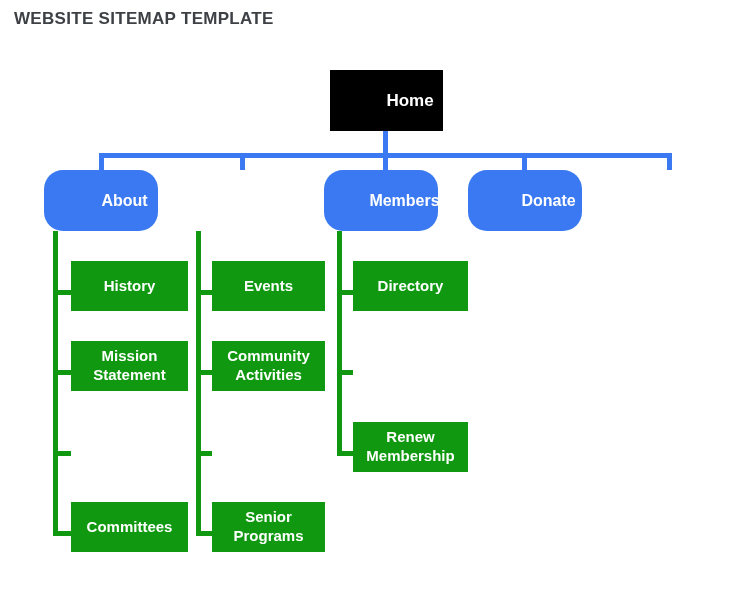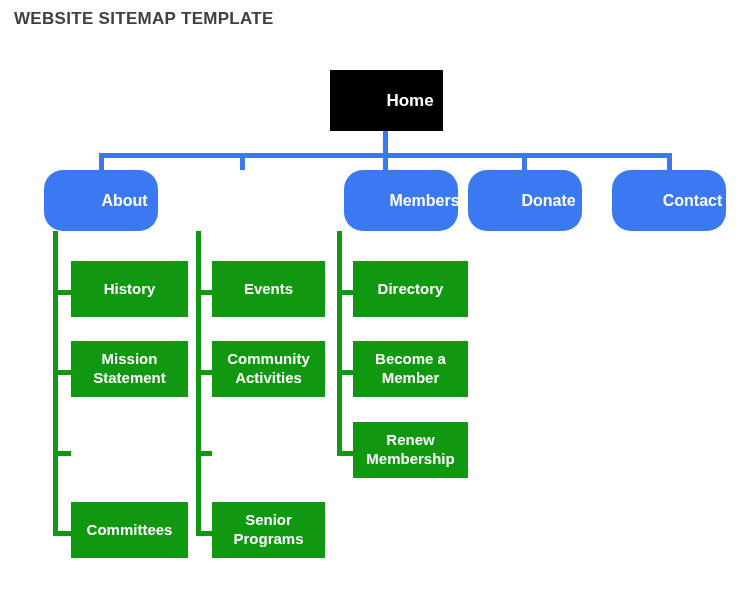--- a/index.html
+++ b/index.html
@@ -17,24 +17,24 @@
     text-align:center;color:#ffffff;font-weight:600;box-sizing:border-box;padding-left:47px;
   }
   .home{
     left:330px;top:70px;width:113px;height:61px;
     background:var(--home-bg,#000000);font-size:17px;
   }
   .lvl1{
     top:170px;width:114px;height:61px;
     background:var(--primary-bg,#3a79f1);font-size:16px;border-radius:19px;
   }
-  .s0{left:44px}.s1{left:186px}.s2{left:344px}.s3{left:468px}.s4{left:612px}
+  .s0{left:44px}.s1{left:186px}.s2{left:324px}.s3{left:468px}.s4{left:612px}
   .lvl2{
     background:var(--child-bg,#109910);font-size:15px;line-height:1.25;
-    height:56px;padding:0 6px;
+    height:50px;padding:0 6px;
   }
   .col1{left:71px;width:117px}
   .col2{left:212px;width:113px}
   .col3{left:353px;width:115px}
   .r1{top:261px}.r2{top:341px}.r3{top:422px}.r4{top:502px}
   .line{position:absolute;}
   .blue-line{background:var(--primary-bg,#3a79f1);}
   .green-line{background:var(--child-bg,#109910);}
   
   .lc-home{left:383px;top:131px;width:5px;height:27px;}
@@ -82,27 +82,25 @@
   <div class="line green-line gs gs-c2 gs-r4"></div>
   <div class="line green-line gs gs-c3 gs-r1"></div>
   <div class="line green-line gs gs-c3 gs-r2"></div>
   <div class="line green-line gs gs-c3 gs-r3"></div>
 
   <div class="box home">Home</div>
 
   <div class="box lvl1 s0">About</div>
   <div class="box lvl1 s2">Members</div>
   <div class="box lvl1 s3">Donate</div>
-  <div class="box lvl1 s4">Contact</div>
 
   <div class="box lvl2 col1 r1">History</div>
   <div class="box lvl2 col1 r2">Mission Statement</div>
   <div class="box lvl2 col1 r4">Committees</div>
 
   <div class="box lvl2 col2 r1">Events</div>
   <div class="box lvl2 col2 r2">Community Activities</div>
   <div class="box lvl2 col3 r1">Directory</div>
 
   <div class="box lvl2 col2 r4">Senior Programs</div>
-  <div class="box lvl2 col3 r2">Become a Member</div>
   <div class="box lvl2 col3 r3">Renew Membership</div>
 
 </div>
 
 </body></html>

